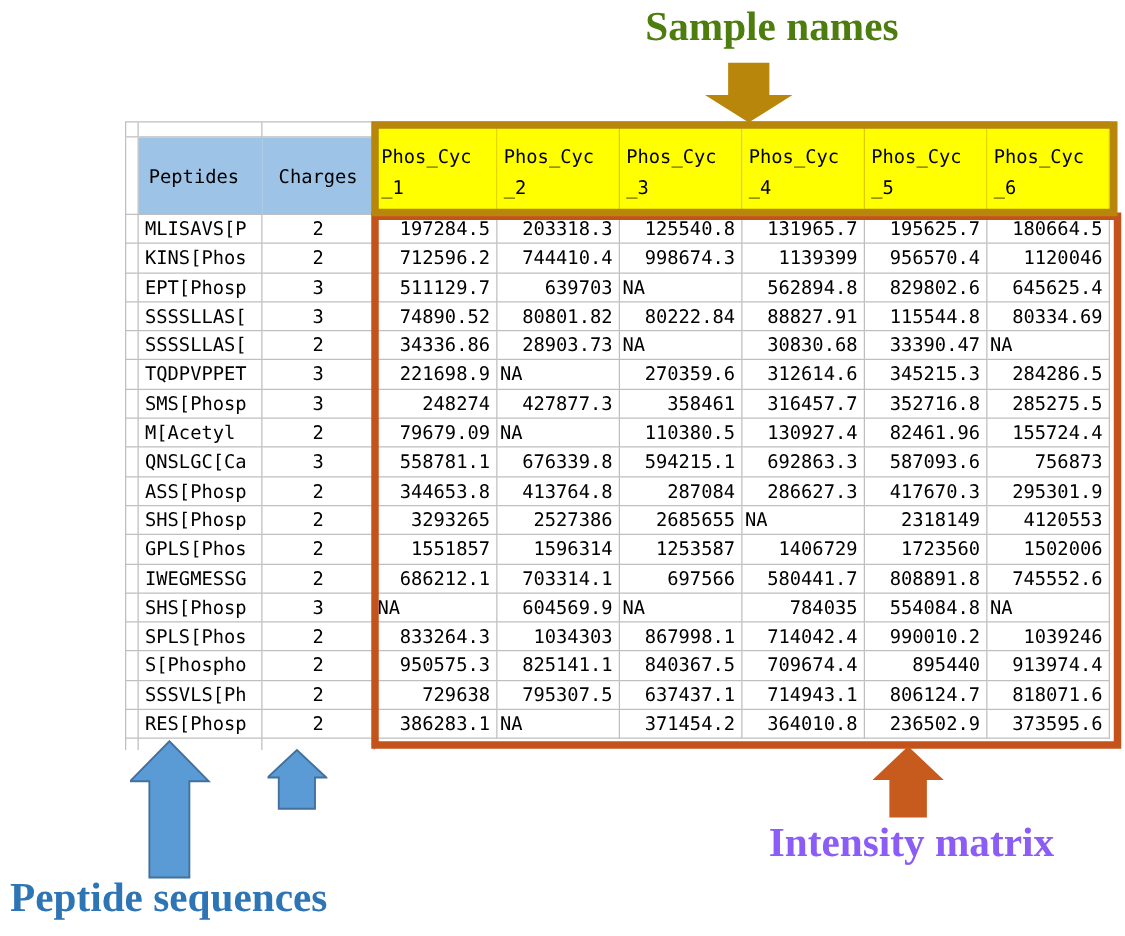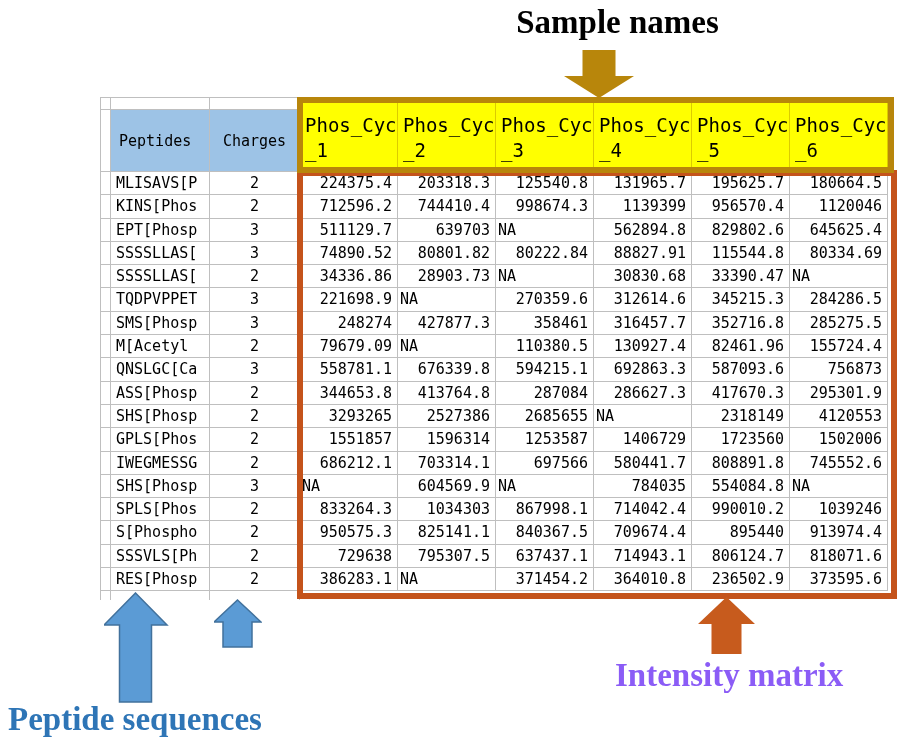--- a/index.html
+++ b/index.html
@@ -21,42 +21,42 @@
     font-size:15px; color:#000; overflow:hidden; white-space:nowrap;
   }
   .top-edge  { border-top:1px solid #BFBFBF; }
   .left-edge { border-left:1px solid #BFBFBF; }
   .no-bottom { border-bottom:none; }
   .hdr-blue  { background:#9DC3E6; display:flex; align-items:center; }
   .pep-hdr   { padding-left:8px; }
   .chg-hdr   { justify-content:center; }
   .yellow-hdr{
     background:#FFFF00; border-right:1px solid #DCCB00;
-    padding:15px 0 7px 5px; line-height:25px; font-size:19px;
+    padding:15px 0 7px 5px; line-height:25px; font-size:15px;
   }
   .cell.pep { padding-left:5px; line-height:23px; }
   .cell.chg { text-align:center; line-height:23px; }
   .cell.num { text-align:right; padding-right:5px; line-height:23px; }
   .cell.na  { text-align:left;  padding-left:2px;  line-height:23px; }
   
   .gold-box {
     position:absolute; left:297px; top:97px; width:597px; height:76px;
     border:6px solid #B8860B; z-index:3; pointer-events:none;
   }
   .orange-box {
     position:absolute; left:297px; top:170px; width:600px; height:429px;
     border:6px solid #C4531B; z-index:2; pointer-events:none;
   }
   
   .note {
     position:absolute; z-index:4;
     font-family:"Liberation Serif", serif; font-weight:bold; font-size:33px;
     white-space:nowrap;
   }
-  .note-gold   { color:#000000; left:430px; top:4px;  width:375px; text-align:center; }
+  .note-gold   { color:#4d7c0f; left:430px; top:4px;  width:375px; text-align:center; }
   .note-blue1  { color:#2E75B6; left:8px;   top:701px; }
   .note-blue2  { color:#2E75B6; left:170px; top:650px; }
   .note-orange { color:#8b5cf6; left:615px; top:657px; }
   .arrow { position:absolute; z-index:4; }
   .arrow-gold   { left:564px; top:50px; }
   .arrow-big    { left:104px; top:592px; }
   .arrow-small  { left:214px; top:599px; }
   .arrow-orange { left:698px; top:597px; }
 </style>
 </head>
@@ -91,21 +91,21 @@
       <div class="cell yellow-hdr top-edge" style="grid-area: 1 / 9 / 3;">
         <div>Phos_Cyc</div>
         <div>_6</div>
       </div>
       <div class="cell left-edge"></div>
       <div class="cell hdr-blue pep-hdr">Peptides</div>
       <div class="cell hdr-blue chg-hdr">Charges</div>
       <div class="cell left-edge"></div>
       <div class="cell pep">MLISAVS[P</div>
       <div class="cell chg">2</div>
-      <div class="cell num">224375.4</div>
+      <div class="cell num">197284.5</div>
       <div class="cell num">203318.3</div>
       <div class="cell num">125540.8</div>
       <div class="cell num">131965.7</div>
       <div class="cell num">195625.7</div>
       <div class="cell num">180664.5</div>
       <div class="cell left-edge"></div>
       <div class="cell pep">KINS[Phos</div>
       <div class="cell chg">2</div>
       <div class="cell num">712596.2</div>
       <div class="cell num">744410.4</div>

